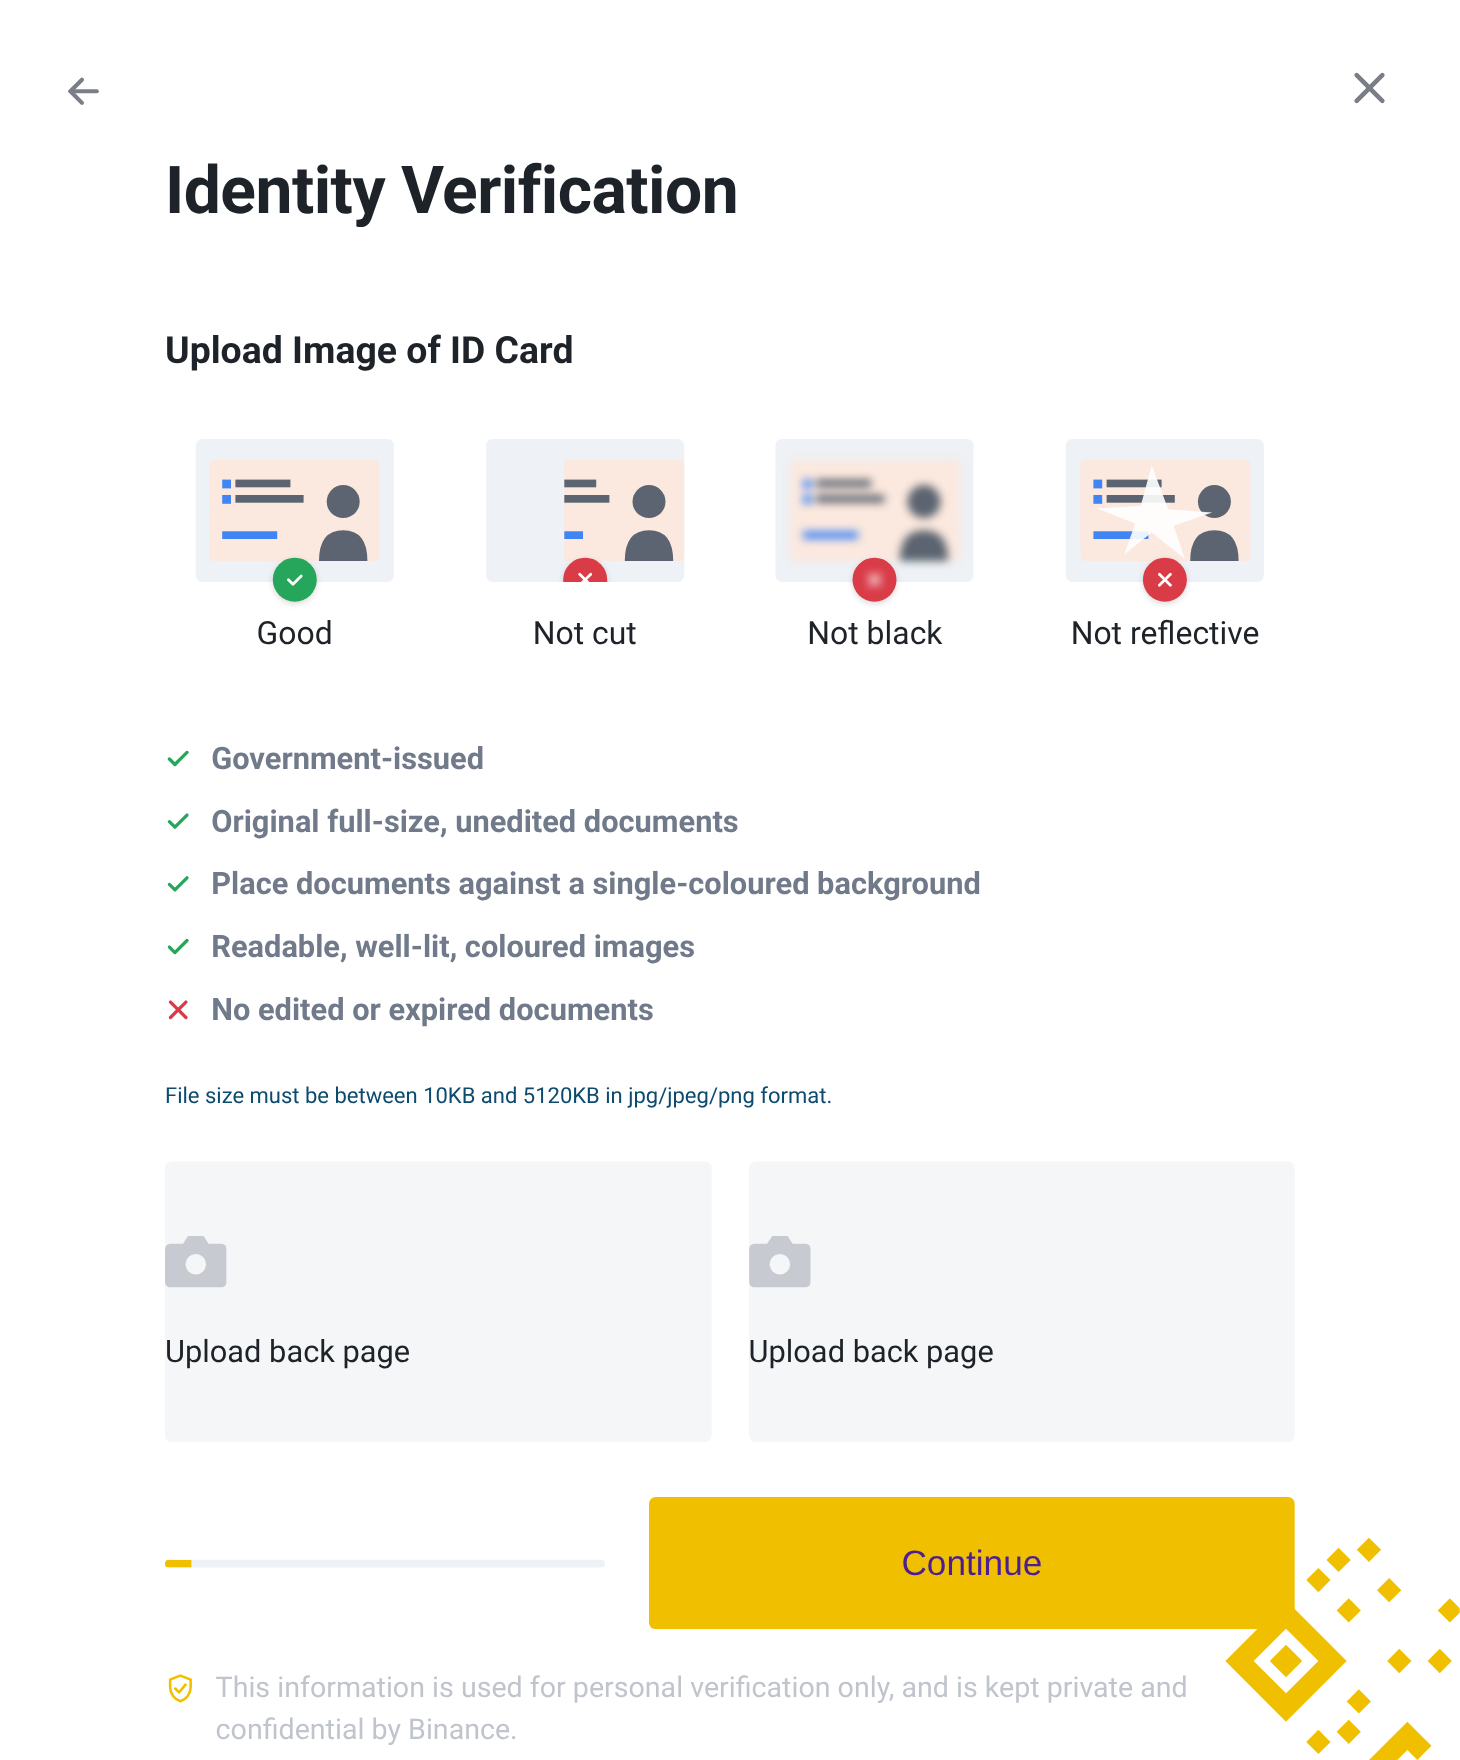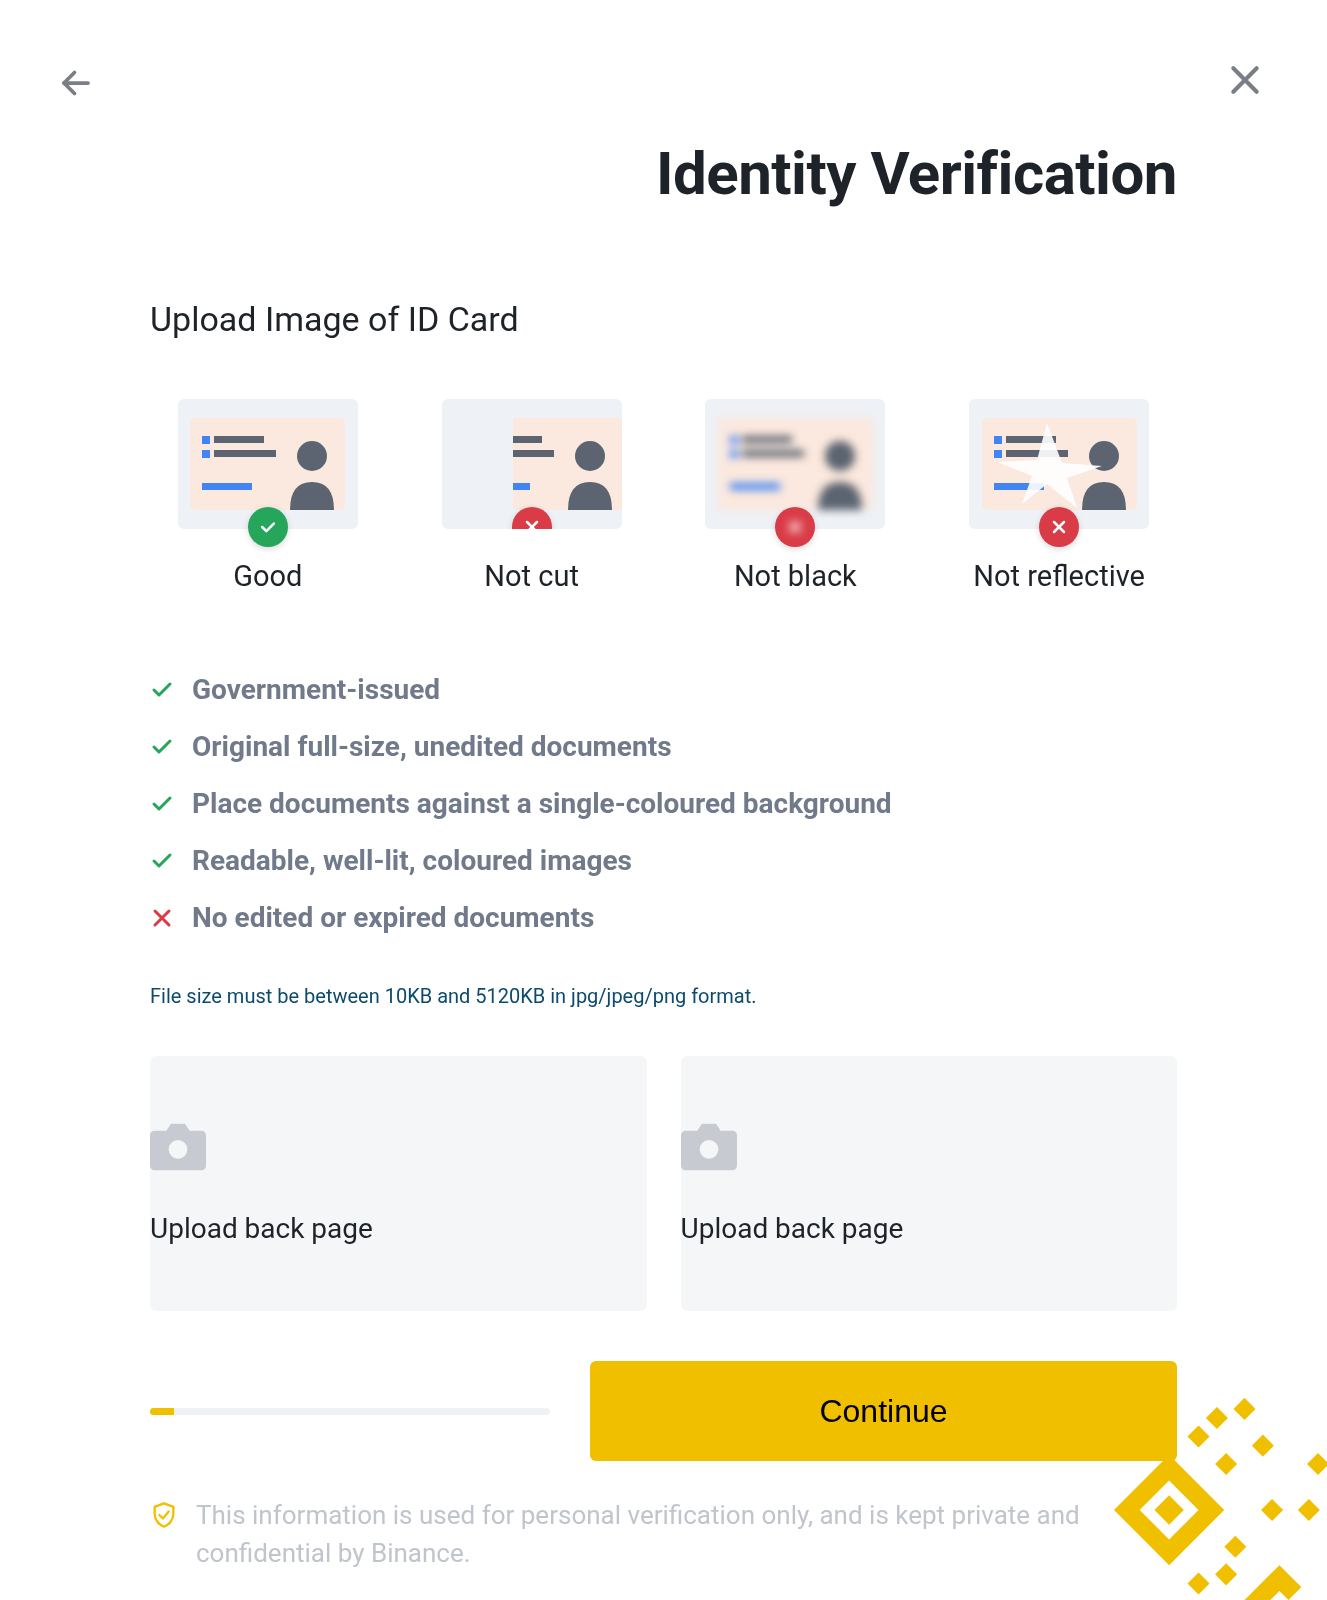--- a/index.html
+++ b/index.html
@@ -34,25 +34,24 @@
     cursor: pointer;
     color: #7a7f87;
   }
   h1 {
     font-size: 60px;
     font-weight: 700;
     color: #1e2329;
     margin-top: 78px;
     margin-bottom: 90px;
     letter-spacing: -0.5px;
-    text-align: right;
   }
   h2 {
     font-size: 34px;
-    font-weight: 400;
+    font-weight: 700;
     color: #1e2329;
     margin-bottom: 60px;
   }
   .examples-row {
     display: flex;
     justify-content: flex-end;
     margin-bottom: 80px;
     gap: 28px;
   }
   .example {
@@ -153,27 +152,27 @@
     border-radius: 4px;
     overflow: hidden;
   }
   .progress-fill {
     height: 100%;
     background: #f0c000;
     width: 6%;
   }
   .continue-btn {
     flex: 1;
-    height: 100px;
+    height: 120px;
     background: #f0c000;
     border: none;
     border-radius: 6px;
     font-size: 32px;
     font-weight: 500;
-    color: #000000;
+    color: #4c1d95;
     cursor: pointer;
     margin-left: auto;
     min-width: 490px;
   }
   .disclaimer {
     display: flex;
     gap: 18px;
     align-items: flex-start;
     color: #c0c4cc;
     font-size: 26px;

